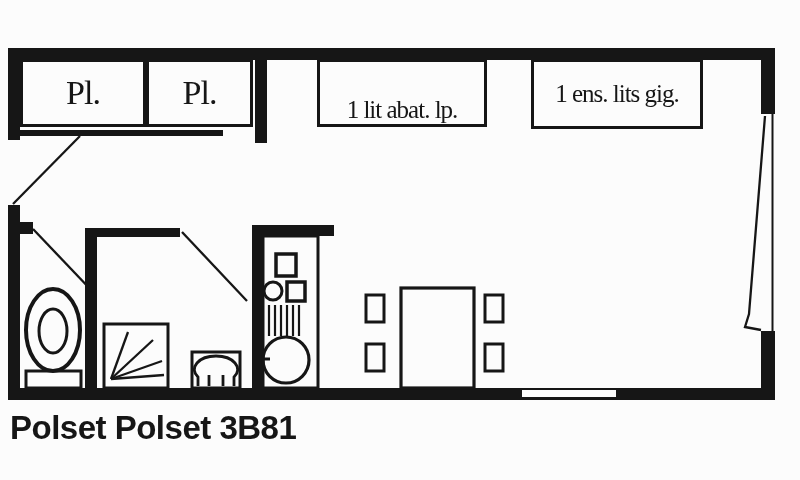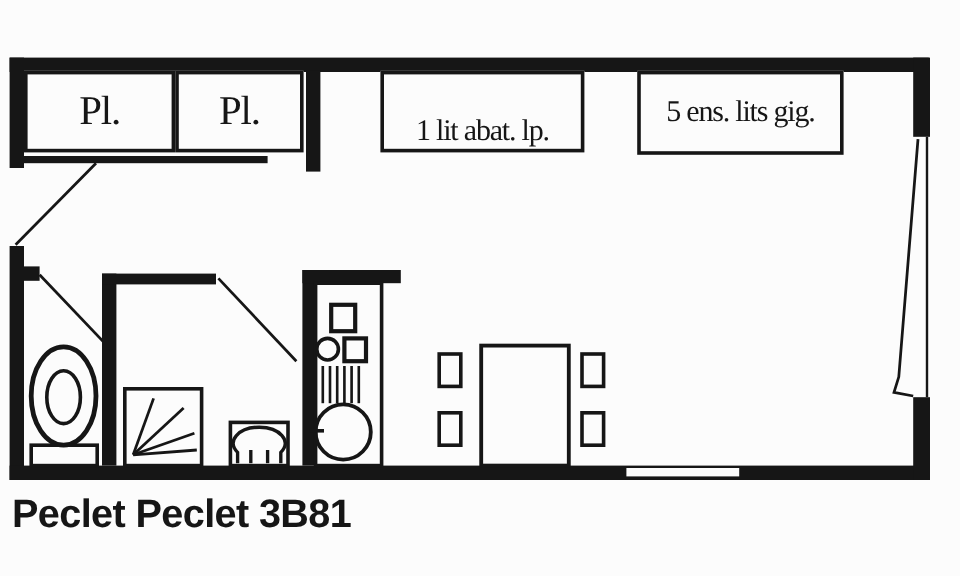--- a/index.html
+++ b/index.html
@@ -131,18 +131,18 @@
 
   <div class="furniture-box" style="left:146px;top:59px;width:107px;height:68px;">
     <span class="closet-label">Pl.</span>
   </div>
 
   <div class="furniture-box" style="left:317px;top:59px;width:170px;height:68px;align-items:flex-end;">
     <span class="bed-label">1 lit abat. lp.</span>
   </div>
 
   <div class="furniture-box" style="left:531px;top:59px;width:172px;height:70px;">
-    <span class="bed-label">5 ens. lits gig.</span>
+    <span class="bed-label">1 ens. lits gig.</span>
   </div>
 
-  <div id="plan-title">Peclet Peclet 3B81</div>
+  <div id="plan-title">Polset Polset 3B81</div>
 
 </div>
 
 </body></html>

